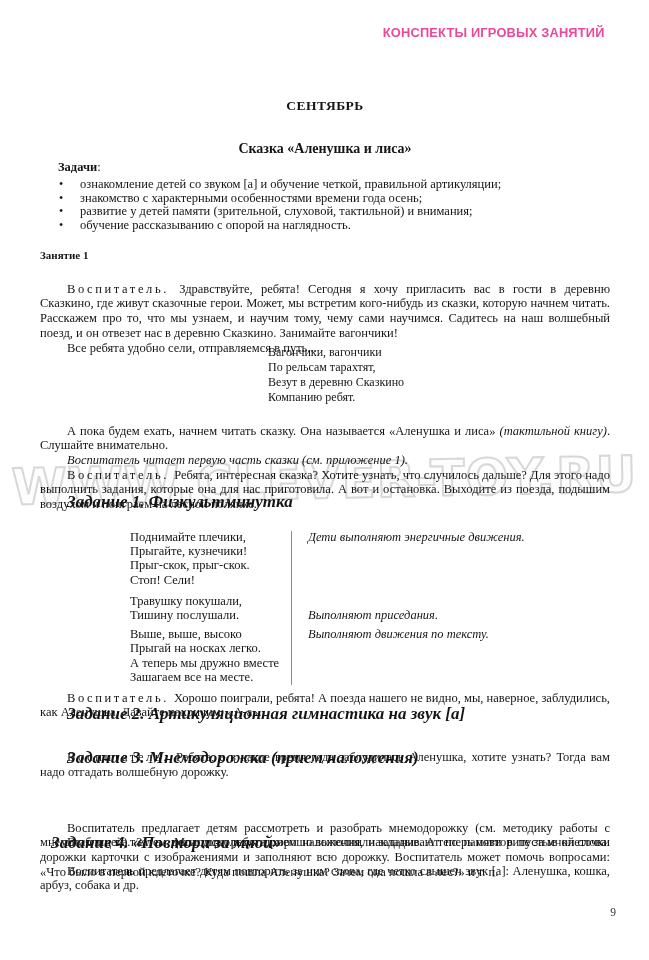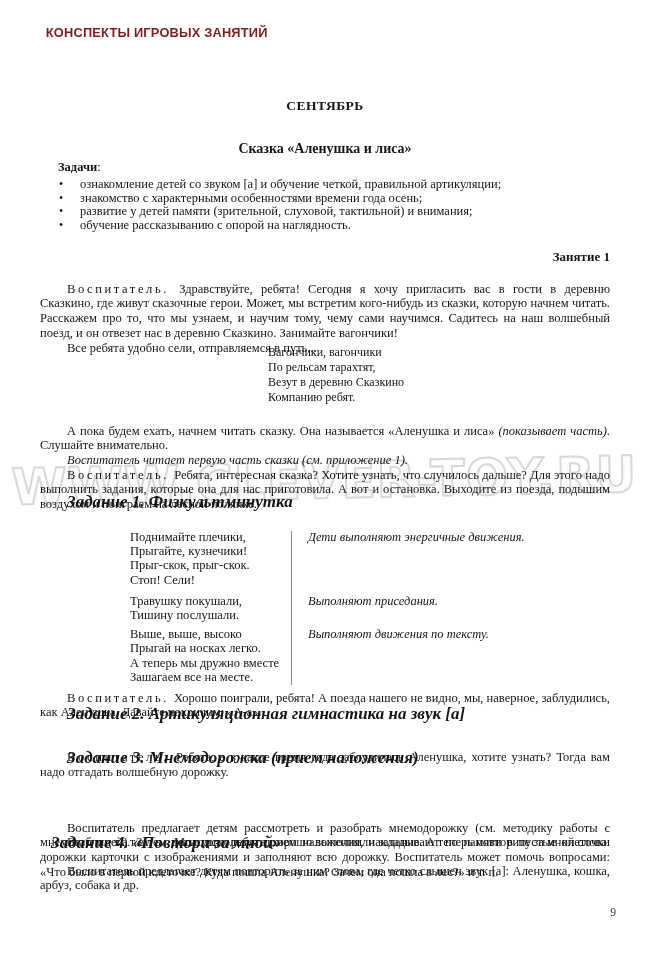--- a/index.html
+++ b/index.html
@@ -29,32 +29,32 @@
     z-index: 0;
   }
 
   .content-layer { position: absolute; inset: 0; z-index: 1; }
 
   .abs { position: absolute; }
   .col { left: 40px; width: 570px; }
 
   .doc-header {
     top: 25px;
-    text-align: left;
+    text-align: right;
     font-family: "Liberation Sans", "DejaVu Sans", sans-serif;
     font-weight: bold;
     font-size: 13.5px;
     letter-spacing: 0.2px;
-    color: #7f1d1d;
+    color: #ec4899;
   }
   .doc-header > span { display: inline-block; transform: scaleX(0.95); }
 
   .month-heading { top: 98px; text-align: center; font-weight: bold; font-size: 13.5px; letter-spacing: 0.5px; }
   .story-title   { top: 141px; text-align: center; font-weight: bold; font-size: 14px; }
-  .lesson-heading{ top: 249px; text-align: right; font-weight: bold; font-size: 13px; }
+  .lesson-heading{ top: 249px; text-align: left; font-weight: bold; font-size: 11px; }
 
   .body-text { font-size: 12.5px; line-height: 14.7px; text-align: justify; }
 
   .tasks-label { top: 160px; left: 58px; font-size: 12.5px; text-align: center; }
   .tasks-label b { font-weight: bold; }
 
   .task-list { top: 178px; }
   .task-list .task-item {
     position: relative;
     padding-left: 40px;
@@ -76,21 +76,21 @@
   .p-dialog1   { top: 269px; }
   .p-seated    { top: 328px; }
   .poem-block  { top: 345px; left: 268px; font-size: 12px; line-height: 15px; }
   .p-while     { top: 411px; }
   .p-stage     { top: 440px; }
   .p-dialog2   { top: 455px; }
   .h-task1     { top: 495px; left: 40px; width: 570px; text-indent: 27px; }
 
   .exercise-table { top: 530px; left: 130px; width: 430px; }
   .exercise-table .t-row { display: flex; }
-  .exercise-table .t-row.gap1 { margin-top: 7px; }
+  .exercise-table .t-row.gap1 { margin-top: 7px; align-items: flex-end; }
   .exercise-table .t-row.gap2 { margin-top: 5px; }
   .poem-cell {
     width: 161px;
     font-size: 12.5px; line-height: 14.2px;
   }
   .action-cell {
     padding-left: 17px;
     font-style: italic;
     font-size: 12.5px; line-height: 14.2px;
     flex: 1;
@@ -150,21 +150,21 @@
 
     <p class="abs col body-text indent p-seated">Все ребята удобно сели, отправляемся в путь...</p>
 
     <div class="abs poem-block">
       <div>Вагончики, вагончики</div>
       <div>По рельсам тарахтят,</div>
       <div>Везут в деревню Сказкино</div>
       <div>Компанию ребят.</div>
     </div>
 
-    <p class="abs col body-text indent p-while"><span>А пока будем ехать, начнем читать сказку. Она называется «Аленушка и лиса» </span><span class="italic">(показывает часть)</span><span>. Слушайте внимательно.</span></p>
+    <p class="abs col body-text indent p-while"><span>А пока будем ехать, начнем читать сказку. Она называется «Аленушка и лиса» </span><span class="italic">(тактильной книгу)</span><span>. Слушайте внимательно.</span></p>
 
     <p class="abs col body-text indent italic p-stage">Воспитатель читает первую часть сказки (см. приложение 1).</p>
 
     <p class="abs col body-text indent p-dialog2"><span class="speaker">Воспитатель.</span> <span>Ребята, интересная сказка? Хотите узнать, что случилось дальше? Для этого надо выполнить задания, которые она для нас приготовила. А вот и остановка. Выходите из поезда, подышим воздухом и поиграем на лесной полянке.</span></p>
 
     <div class="abs task-heading h-task1">Задание 1. Физкультминутка</div>
 
     <div class="abs exercise-table">
       <div class="column-divider"></div>
       <div class="t-row">

